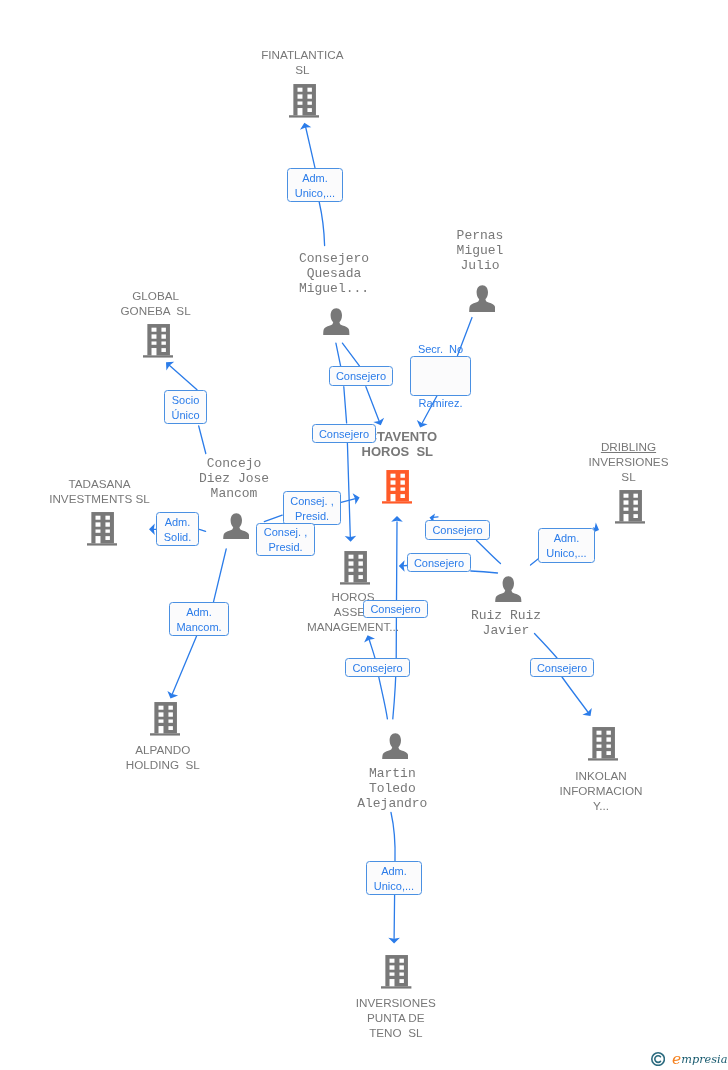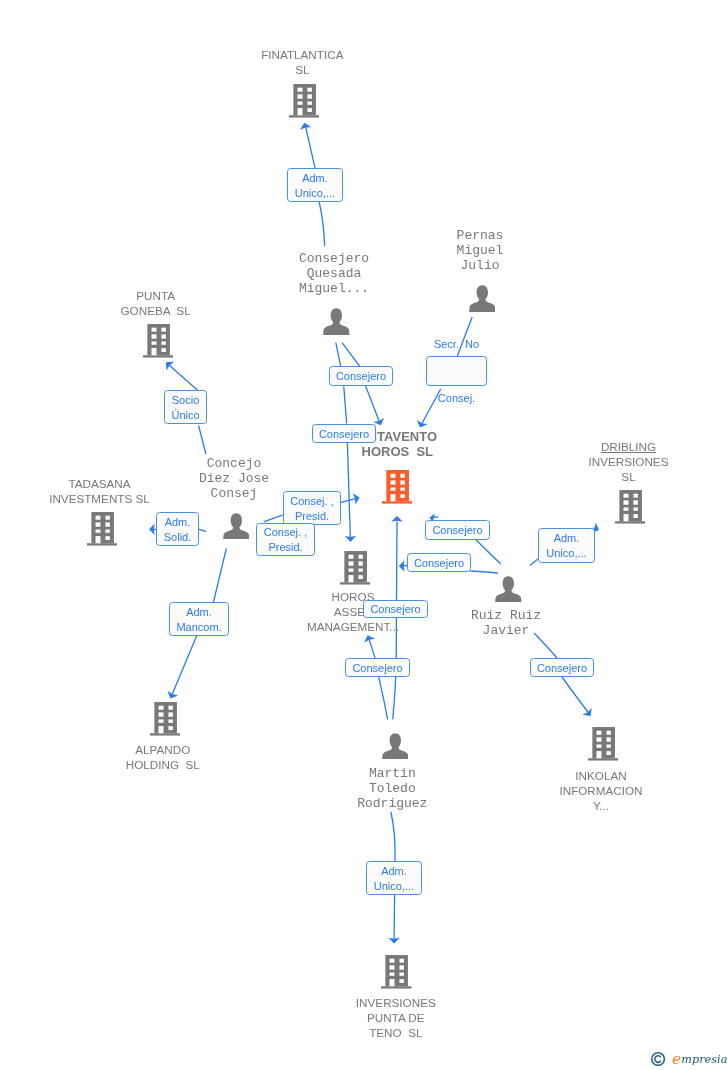--- a/index.html
+++ b/index.html
@@ -118,21 +118,21 @@
             <path d="M0 30.8 H30 V33.1 H0 Z" fill="#787878"></path>
             <rect x="8.4" y="3.6" width="4.9" height="4.0" fill="#ffffff"></rect>
             <rect x="18.2" y="3.6" width="4.4" height="4.0" fill="#ffffff"></rect>
             <rect x="8.4" y="10.2" width="4.9" height="4.3" fill="#ffffff"></rect>
             <rect x="18.2" y="10.2" width="4.4" height="4.3" fill="#ffffff"></rect>
             <rect x="8.4" y="17.2" width="4.9" height="3.3" fill="#ffffff"></rect>
             <rect x="18.2" y="17.2" width="4.4" height="3.3" fill="#ffffff"></rect>
             <rect x="8.4" y="23.7" width="4.9" height="7.1" fill="#ffffff"></rect>
             <rect x="18.2" y="23.8" width="4.4" height="3.8" fill="#ffffff"></rect>
           </svg></div>
-  <div class="caption" style="top:287.8px;left:-2.6px;">PUNTA</div>
+  <div class="caption" style="top:287.8px;left:-2.6px;">GLOBAL</div>
   <div class="caption" style="top:302.8px;left:-2.6px;">GONEBA  SL</div>
 </div>
 <div class="node company" style="left:27.0px;top:0;width:150px;height:0;">
   <div class="icon" style="left:59.8px;top:512.2px;width:30.4px;height:33.6px;"><svg viewBox="0 0 30 33.1" width="30.4" height="33.6" xmlns="http://www.w3.org/2000/svg">
             <path d="M4.3 0 H26.6 V30.8 H4.3 Z" fill="#787878"></path>
             <path d="M0 30.8 H30 V33.1 H0 Z" fill="#787878"></path>
             <rect x="8.4" y="3.6" width="4.9" height="4.0" fill="#ffffff"></rect>
             <rect x="18.2" y="3.6" width="4.4" height="4.0" fill="#ffffff"></rect>
             <rect x="8.4" y="10.2" width="4.9" height="4.3" fill="#ffffff"></rect>
             <rect x="18.2" y="10.2" width="4.4" height="4.3" fill="#ffffff"></rect>
@@ -259,47 +259,47 @@
   <div class="caption" style="top:228.0px;left:-2.0px;">Pernas</div>
   <div class="caption" style="top:243.0px;left:-2.0px;">Miguel</div>
   <div class="caption" style="top:258.0px;left:-2.0px;">Julio</div>
 </div>
 <div class="node person" style="left:161.0px;top:0;width:150px;height:0;">
   <div class="icon" style="left:61.8px;top:512.5px;width:26.5px;height:26.9px;"><svg viewBox="0 0 26.5 26.9" width="26.5" height="26.9" xmlns="http://www.w3.org/2000/svg">
             <path d="M13.3 0.2 C16.9 0.2 19.0 3.2 19.0 7.6 C19.0 11.0 17.6 13.4 16.3 14.2 C16.3 14.2 16.8 14.6 16.8 15.3 C16.8 16.2 17.7 16.9 19.6 17.4 C23.2 18.4 25.3 19.6 25.9 21.4 C26.25 22.6 26.4 24.6 26.4 26.9 L0.2 26.9 C0.2 24.6 0.35 22.6 0.7 21.4 C1.3 19.6 3.4 18.4 7.0 17.4 C8.9 16.9 9.8 16.2 9.8 15.3 C9.8 14.6 10.3 14.2 10.3 14.2 C9.0 13.4 7.6 11.0 7.6 7.6 C7.6 3.2 9.7 0.2 13.3 0.2 Z" fill="#787878"></path>
           </svg></div>
   <div class="caption" style="top:456.0px;left:-2.0px;">Concejo</div>
   <div class="caption" style="top:471.0px;left:-2.0px;">Diez Jose</div>
-  <div class="caption" style="top:486.0px;left:-2.0px;">Consej</div>
+  <div class="caption" style="top:486.0px;left:-2.0px;">Mancom</div>
 </div>
 <div class="node person" style="left:433.5px;top:0;width:150px;height:0;">
   <div class="icon" style="left:61.8px;top:575.5px;width:26.5px;height:26.9px;"><svg viewBox="0 0 26.5 26.9" width="26.5" height="26.9" xmlns="http://www.w3.org/2000/svg">
             <path d="M13.3 0.2 C16.9 0.2 19.0 3.2 19.0 7.6 C19.0 11.0 17.6 13.4 16.3 14.2 C16.3 14.2 16.8 14.6 16.8 15.3 C16.8 16.2 17.7 16.9 19.6 17.4 C23.2 18.4 25.3 19.6 25.9 21.4 C26.25 22.6 26.4 24.6 26.4 26.9 L0.2 26.9 C0.2 24.6 0.35 22.6 0.7 21.4 C1.3 19.6 3.4 18.4 7.0 17.4 C8.9 16.9 9.8 16.2 9.8 15.3 C9.8 14.6 10.3 14.2 10.3 14.2 C9.0 13.4 7.6 11.0 7.6 7.6 C7.6 3.2 9.7 0.2 13.3 0.2 Z" fill="#787878"></path>
           </svg></div>
   <div class="caption" style="top:608.0px;left:-2.5px;">Ruiz Ruiz</div>
   <div class="caption" style="top:623.0px;left:-2.5px;">Javier</div>
 </div>
 <div class="node person" style="left:320.0px;top:0;width:150px;height:0;">
   <div class="icon" style="left:61.8px;top:732.5px;width:26.5px;height:26.9px;"><svg viewBox="0 0 26.5 26.9" width="26.5" height="26.9" xmlns="http://www.w3.org/2000/svg">
             <path d="M13.3 0.2 C16.9 0.2 19.0 3.2 19.0 7.6 C19.0 11.0 17.6 13.4 16.3 14.2 C16.3 14.2 16.8 14.6 16.8 15.3 C16.8 16.2 17.7 16.9 19.6 17.4 C23.2 18.4 25.3 19.6 25.9 21.4 C26.25 22.6 26.4 24.6 26.4 26.9 L0.2 26.9 C0.2 24.6 0.35 22.6 0.7 21.4 C1.3 19.6 3.4 18.4 7.0 17.4 C8.9 16.9 9.8 16.2 9.8 15.3 C9.8 14.6 10.3 14.2 10.3 14.2 C9.0 13.4 7.6 11.0 7.6 7.6 C7.6 3.2 9.7 0.2 13.3 0.2 Z" fill="#787878"></path>
           </svg></div>
   <div class="caption" style="top:766.4px;left:-2.7px;">Martin</div>
   <div class="caption" style="top:781.4px;left:-2.7px;">Toledo</div>
-  <div class="caption" style="top:796.4px;left:-2.7px;">Rodriguez</div>
+  <div class="caption" style="top:796.4px;left:-2.7px;">Alejandro</div>
 </div>
 <div class="relbox" style="left:287px;top:168px;width:56px;height:34px;">
   <span>Adm.</span>
   <span>Unico,...</span>
 </div>
 <div class="relbox" style="left:329px;top:366px;width:64px;height:20px;">
   <span>Consejero</span>
 </div>
-<div class="relbox" style="left:426px;top:356px;width:61px;height:30px;gap:39px;">
+<div class="relbox" style="left:410px;top:356px;width:61px;height:40px;gap:39px;">
   <span>Secr.  No</span>
-  <span>Consej.</span>
+  <span>Ramirez.</span>
 </div>
 <div class="relbox" style="left:312px;top:424px;width:64px;height:19px;">
   <span>Consejero</span>
 </div>
 <div class="relbox" style="left:164px;top:390px;width:43px;height:34px;">
   <span>Socio</span>
   <span>Único</span>
 </div>
 <div class="relbox" style="left:156px;top:512px;width:43px;height:34px;">
   <span>Adm.</span>

